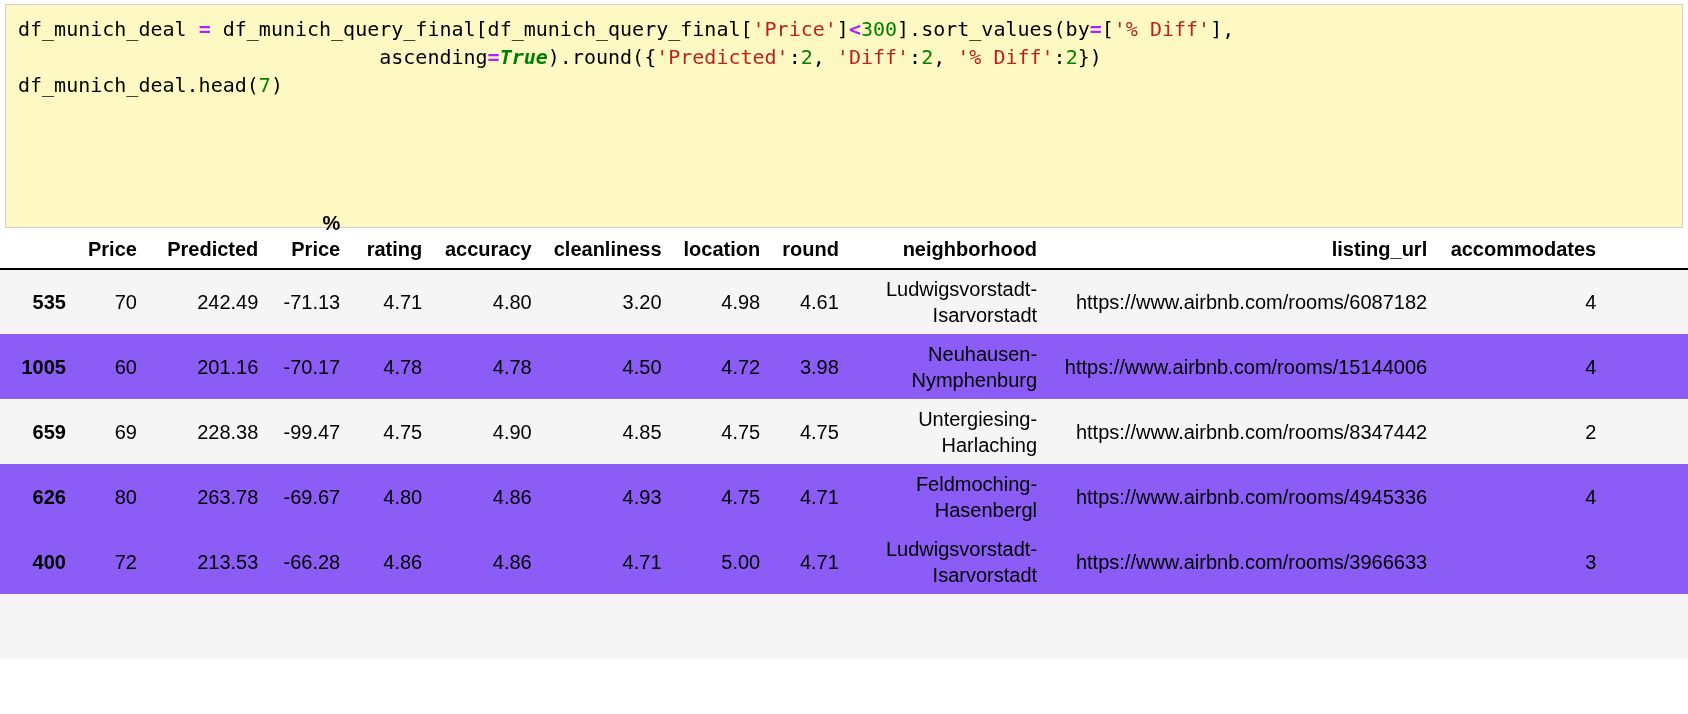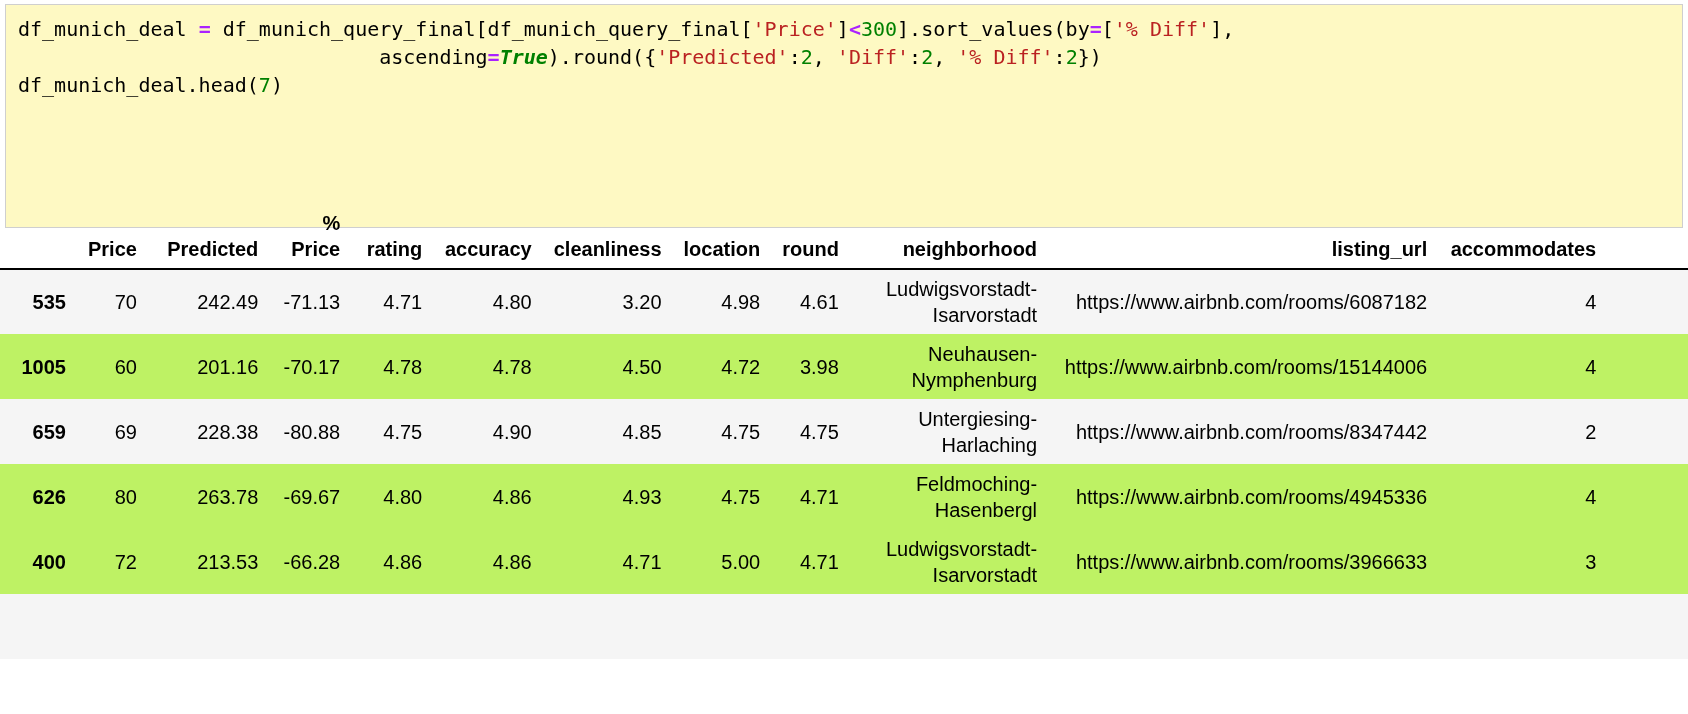--- a/index.html
+++ b/index.html
@@ -67,21 +67,21 @@
     vertical-align: bottom;
     padding-bottom: 6px;
     height: 62px;
     border-bottom: 2px solid #000000;
   }
   table.df thead th.blank {
     border-bottom: 2px solid #000000;
   }
   table.df tbody tr { height: 65px; }
   table.df tbody tr.odd { background: #f5f5f5; }
-  table.df tbody tr.even { background: #bef264; }
+  table.df tbody tr.even { background: #8b5cf6; }
   table.df tbody th.idx {
     font-weight: bold;
     text-align: right;
   }
   .wrapcell { white-space: normal; }
   .nowrapcell { white-space: nowrap; }
 
   
   .c-idx   { width: 84px; }
   .c-price { width: 70px; }
@@ -173,21 +173,21 @@
           <td class="nowrapcell">3.98</td>
           <td class="wrapcell">Neuhausen-Nymphenburg</td>
           <td class="nowrapcell">https://www.airbnb.com/rooms/15144006</td>
           <td class="nowrapcell">4</td>
           <td></td>
         </tr>
         <tr class="odd">
           <th class="idx">659</th>
           <td class="nowrapcell">69</td>
           <td class="nowrapcell">228.38</td>
-          <td class="nowrapcell">-80.88</td>
+          <td class="nowrapcell">-99.47</td>
           <td class="nowrapcell">4.75</td>
           <td class="nowrapcell">4.90</td>
           <td class="nowrapcell">4.85</td>
           <td class="nowrapcell">4.75</td>
           <td class="nowrapcell">4.75</td>
           <td class="wrapcell">Untergiesing-Harlaching</td>
           <td class="nowrapcell">https://www.airbnb.com/rooms/8347442</td>
           <td class="nowrapcell">2</td>
           <td></td>
         </tr>

